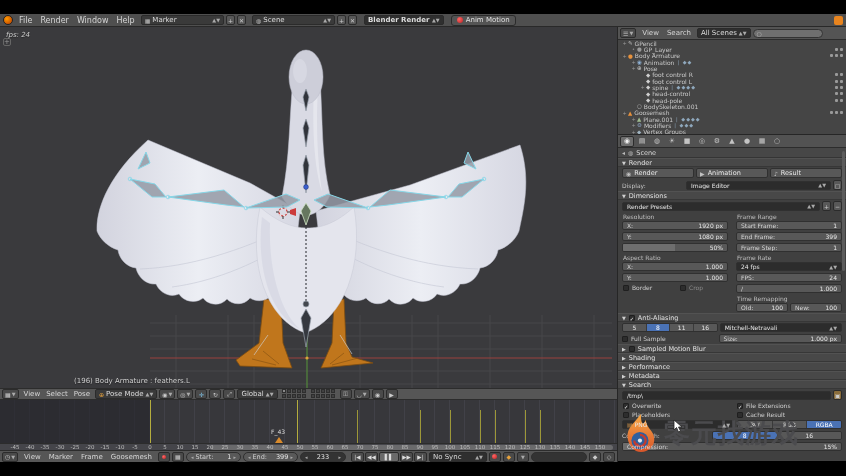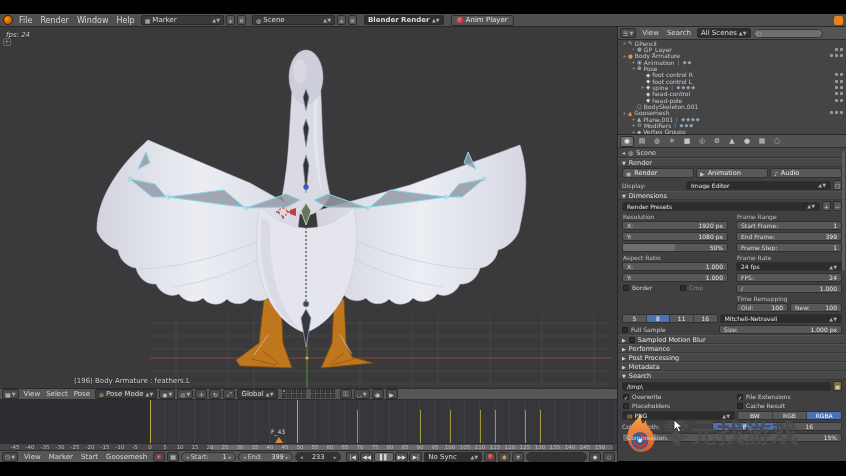--- a/index.html
+++ b/index.html
@@ -130,21 +130,21 @@
         <span class="arrow">▲▼</span>
       </div>
       <div class="mini-btn">+</div>
       <div class="mini-btn">✕</div>
       <div class="dd" style="margin-left:5px;background:#2f2f2f;">
         <span style="min-width:62px;font-weight:bold;">Blender Render</span>
         <span class="arrow">▲▼</span>
       </div>
       <div class="anim-btn" style="margin-left:5px;">
         <span class="rec-dot"></span>
-        <span>Anim Player</span>
+        <span>Anim Motion</span>
       </div>
       <div class="corner-logo"></div>
     </div>
 
     <div class="left-col">
 
       <div class="viewport">
         <svg width="617" height="361" viewBox="0 0 617 361">
           <defs>
             <linearGradient id="wg" x1="0" y1="0" x2="0" y2="1">
@@ -397,21 +397,21 @@
             </div>
         </div>
         <div class="tl-header">
           <div class="ico-btn">
               <span>◷</span>
               <span class="arrow">▼</span>
             </div>
           <span id="tl-menus" style="display:flex;">
               <span class="menu-item">View</span>
               <span class="menu-item">Marker</span>
-              <span class="menu-item">Start</span>
+              <span class="menu-item">Frame</span>
               <span class="menu-item">Goosemesh</span>
             </span>
           <div class="ico-btn">
               <span class="rec-dot" style="width:4px;height:4px;"></span>
             </div>
           <div class="ico-btn">▦</div>
           <div class="fld" style="width:55px;">
             <span class="arrow">◂</span>
               <span class="lab">Start:</span>
               <span style="margin-left:auto;">1</span>
@@ -619,21 +619,21 @@
           <div class="bigbtn">
               <span class="bico">◉</span>
               <span>Render</span>
             </div>
           <div class="bigbtn">
               <span class="bico">▶</span>
               <span>Animation</span>
             </div>
           <div class="bigbtn">
               <span class="bico">♪</span>
-              <span>Audio</span>
+              <span>Result</span>
             </div>
         </div>
         <div class="prow">
           <span style="flex:0 0 62px;font-size:6px;color:#c4c4c4;">Display:</span>
           <div class="f dark">
               <span>Image Editor</span>
               <span class="val arrow">▲▼</span>
             </div>
           <div class="mini-btn">▢</div>
         </div>
@@ -741,20 +741,25 @@
                   <span class="val">100</span>
                 </div>
               <div class="f">
                   <span class="lab">New:</span>
                   <span class="val">100</span>
                 </div>
             </div>
           </div>
         </div>
 
+        <div class="phead">
+          <span class="tri">▼</span>
+          <span class="chk">✓</span>
+          <span>Anti-Aliasing</span>
+        </div>
         <div class="prow">
           <div class="seg" id="aa-seg">
               <div>5</div>
               <div class="on">8</div>
               <div>11</div>
               <div>16</div>
             </div>
           <div class="f dark" style="flex:1.2;">
               <span>Mitchell-Netravali</span>
               <span class="val arrow">▲▼</span>
@@ -772,25 +777,25 @@
         </div>
 
         <div id="collapsed-panels">
             <div class="phead">
               <span class="tri">▶</span>
               <span class="chk"></span>
               <span>Sampled Motion Blur</span>
             </div>
             <div class="phead">
               <span class="tri">▶</span>
-              <span>Performance</span>
+              <span>Shading</span>
             </div>
             <div class="phead">
               <span class="tri">▶</span>
-              <span>Post Processing</span>
+              <span>Performance</span>
             </div>
             <div class="phead">
               <span class="tri">▶</span>
               <span>Metadata</span>
             </div>
           </div>
 
         <div class="phead">
           <span class="tri">▼</span>
           <span>Search</span>

